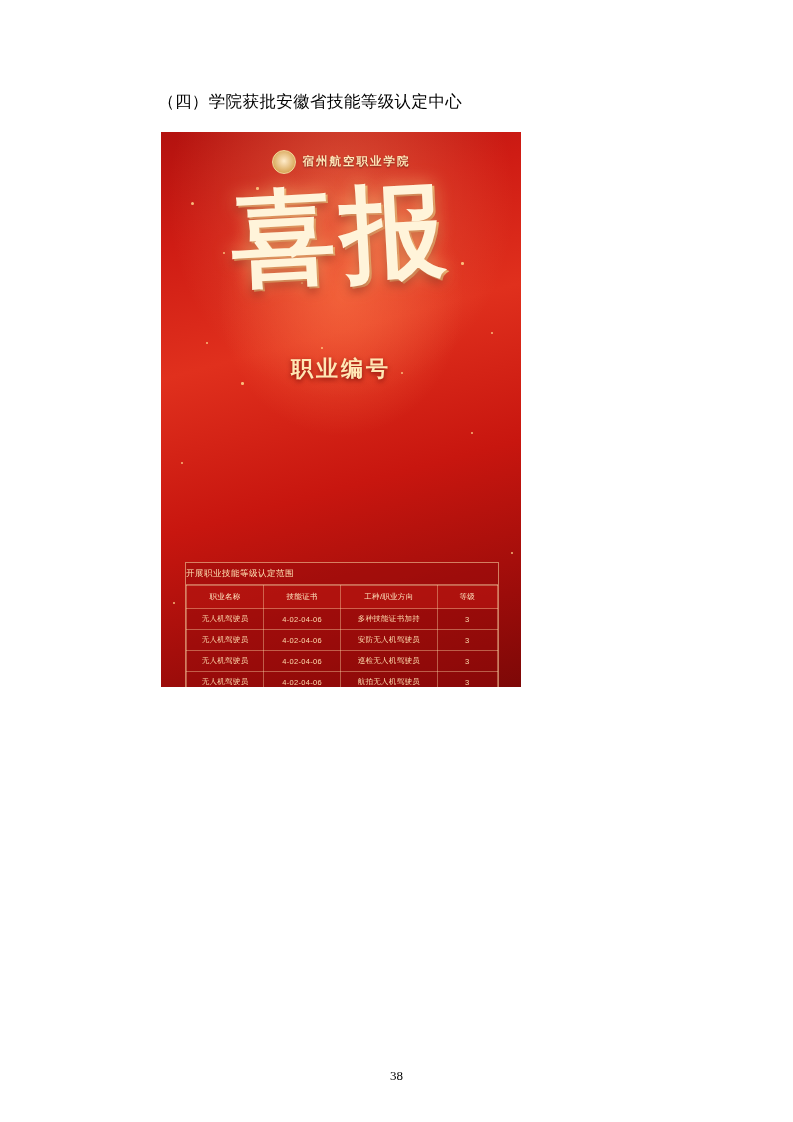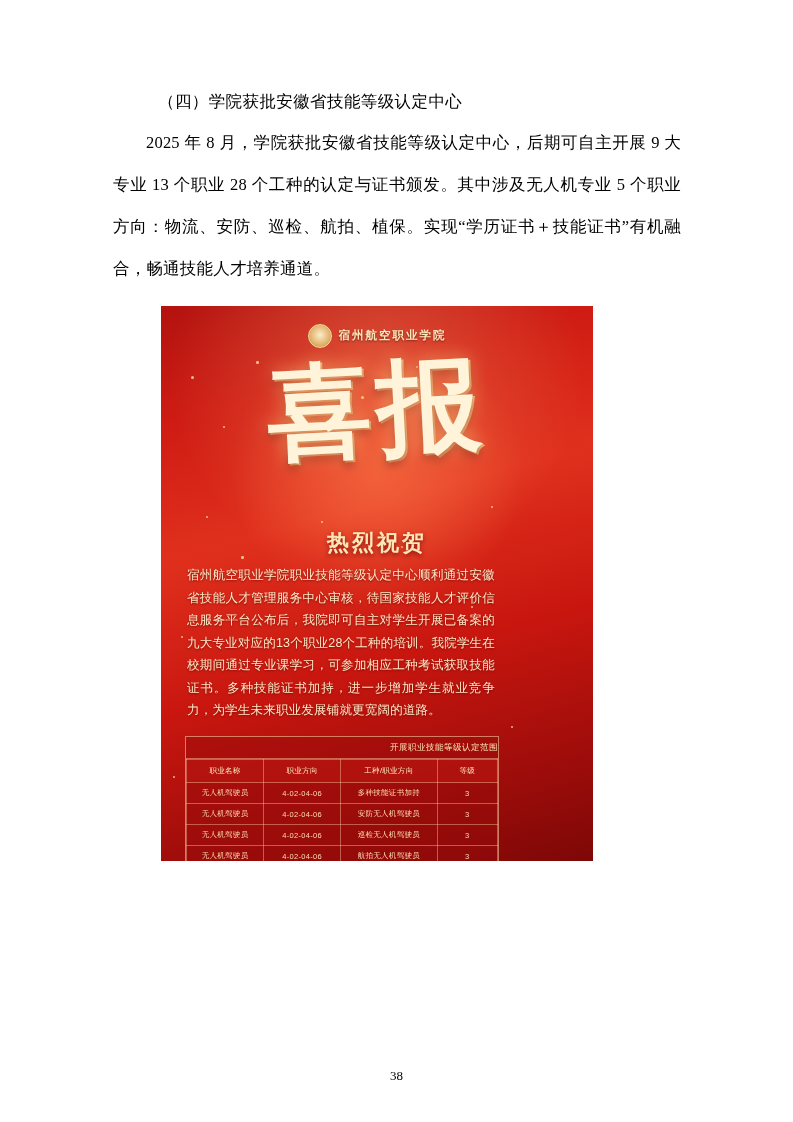--- a/index.html
+++ b/index.html
@@ -43,21 +43,21 @@
     line-height: 42px;
     text-align: justify;
     text-justify: inter-ideograph;
     text-indent: 33px;
     margin: 0;
     letter-spacing: 0.2px;
   }
   .figure {
     margin-top: 16px;
     margin-left: 48px;
-    width: 432px;
+    width: 360px;
     height: 555px;
     position: relative;
     overflow: hidden;
     background:
       radial-gradient(ellipse 55% 40% at 50% 30%, rgba(255,120,70,0.55) 0%, rgba(210,30,25,0.0) 62%),
       radial-gradient(ellipse 80% 60% at 50% 12%, rgba(255,180,120,0.35) 0%, rgba(190,20,20,0) 60%),
       linear-gradient(165deg, #b3120f 0%, #cf1c14 18%, #e0301d 38%, #c8160f 62%, #9c0c0a 85%, #7d0807 100%);
   }
   .figure .speck {
     position: absolute;
@@ -135,21 +135,21 @@
   }
   .fig-table-wrap {
     position: absolute;
     top: 430px;
     left: 24px;
     width: 312px;
     border: 1px solid rgba(255, 220, 170, 0.55);
     background: rgba(150, 12, 10, 0.45);
   }
   .fig-table-title {
-    text-align: right;
+    text-align: left;
     font-family: "Liberation Sans", sans-serif;
     font-size: 8.5px;
     color: #ffe4b5;
     padding: 5px 0 4px 0;
     border-bottom: 1px solid rgba(255, 220, 170, 0.45);
     letter-spacing: 0.5px;
   }
   table.fig-table {
     width: 100%;
     border-collapse: collapse;
@@ -182,21 +182,20 @@
 </style>
 </head>
 <body>
 
 <div class="page">
 
   <div class="content">
 
     <h2 class="heading">（四）学院获批安徽省技能等级认定中心</h2>
 
-    <p class="para">2025 年 8 月，学院获批安徽省技能等级认定中心，后期可自主开展 9 大专业 13 个职业 28 个工种的认定与证书颁发。其中涉及无人机专业 5 个职业方向：物流、安防、巡检、航拍、植保。实现“学历证书＋技能证书”有机融合，畅通技能人才培养通道。</p>
 
     <div class="figure">
 
       <div class="speck" style="left:30px;top:70px;width:3px;height:3px;"></div>
       <div class="speck" style="left:62px;top:120px;width:2px;height:2px;"></div>
       <div class="speck" style="left:95px;top:55px;width:2.5px;height:2.5px;"></div>
       <div class="speck" style="left:140px;top:150px;width:2px;height:2px;"></div>
       <div class="speck" style="left:200px;top:90px;width:3px;height:3px;"></div>
       <div class="speck" style="left:255px;top:60px;width:2px;height:2px;"></div>
       <div class="speck" style="left:300px;top:130px;width:2.5px;height:2.5px;"></div>
@@ -209,31 +208,30 @@
       <div class="speck" style="left:20px;top:330px;width:2px;height:2px;"></div>
       <div class="speck" style="left:350px;top:420px;width:2px;height:2px;"></div>
       <div class="speck" style="left:12px;top:470px;width:2px;height:2px;"></div>
 
       <div class="fig-top-logo">
         <span class="fig-emblem"></span><span>宿州航空职业学院</span>
       </div>
 
       <div class="fig-bigtitle">喜报</div>
 
-      <div class="fig-sub">热烈祝贺</div>
-
-      <div class="fig-body">宿州航空职业学院职业技能等级认定中心顺利通过安徽省技能人才管理服务中心审核，待国家技能人才评价信息服务平台公布后，我院即可自主对学生开展已备案的九大专业对应的13个职业28个工种的培训。我院学生在校期间通过专业课学习，可参加相应工种考试获取技能证书。多种技能证书加持，进一步增加学生就业竞争力，为学生未来职业发展铺就更宽阔的道路。</div>
+      <div class="fig-sub">职业编号</div>
+
 
       <div class="fig-table-wrap">
         <div class="fig-table-title">开展职业技能等级认定范围</div>
         <table class="fig-table">
           <thead>
             <tr>
               <th>职业名称</th>
-              <th>职业方向</th>
+              <th>技能证书</th>
               <th>工种/职业方向</th>
               <th>等级</th>
             </tr>
           </thead>
           <tbody>
             <tr>
               <td>无人机驾驶员</td>
               <td>4-02-04-06</td>
               <td>多种技能证书加持</td>
               <td>3</td>

